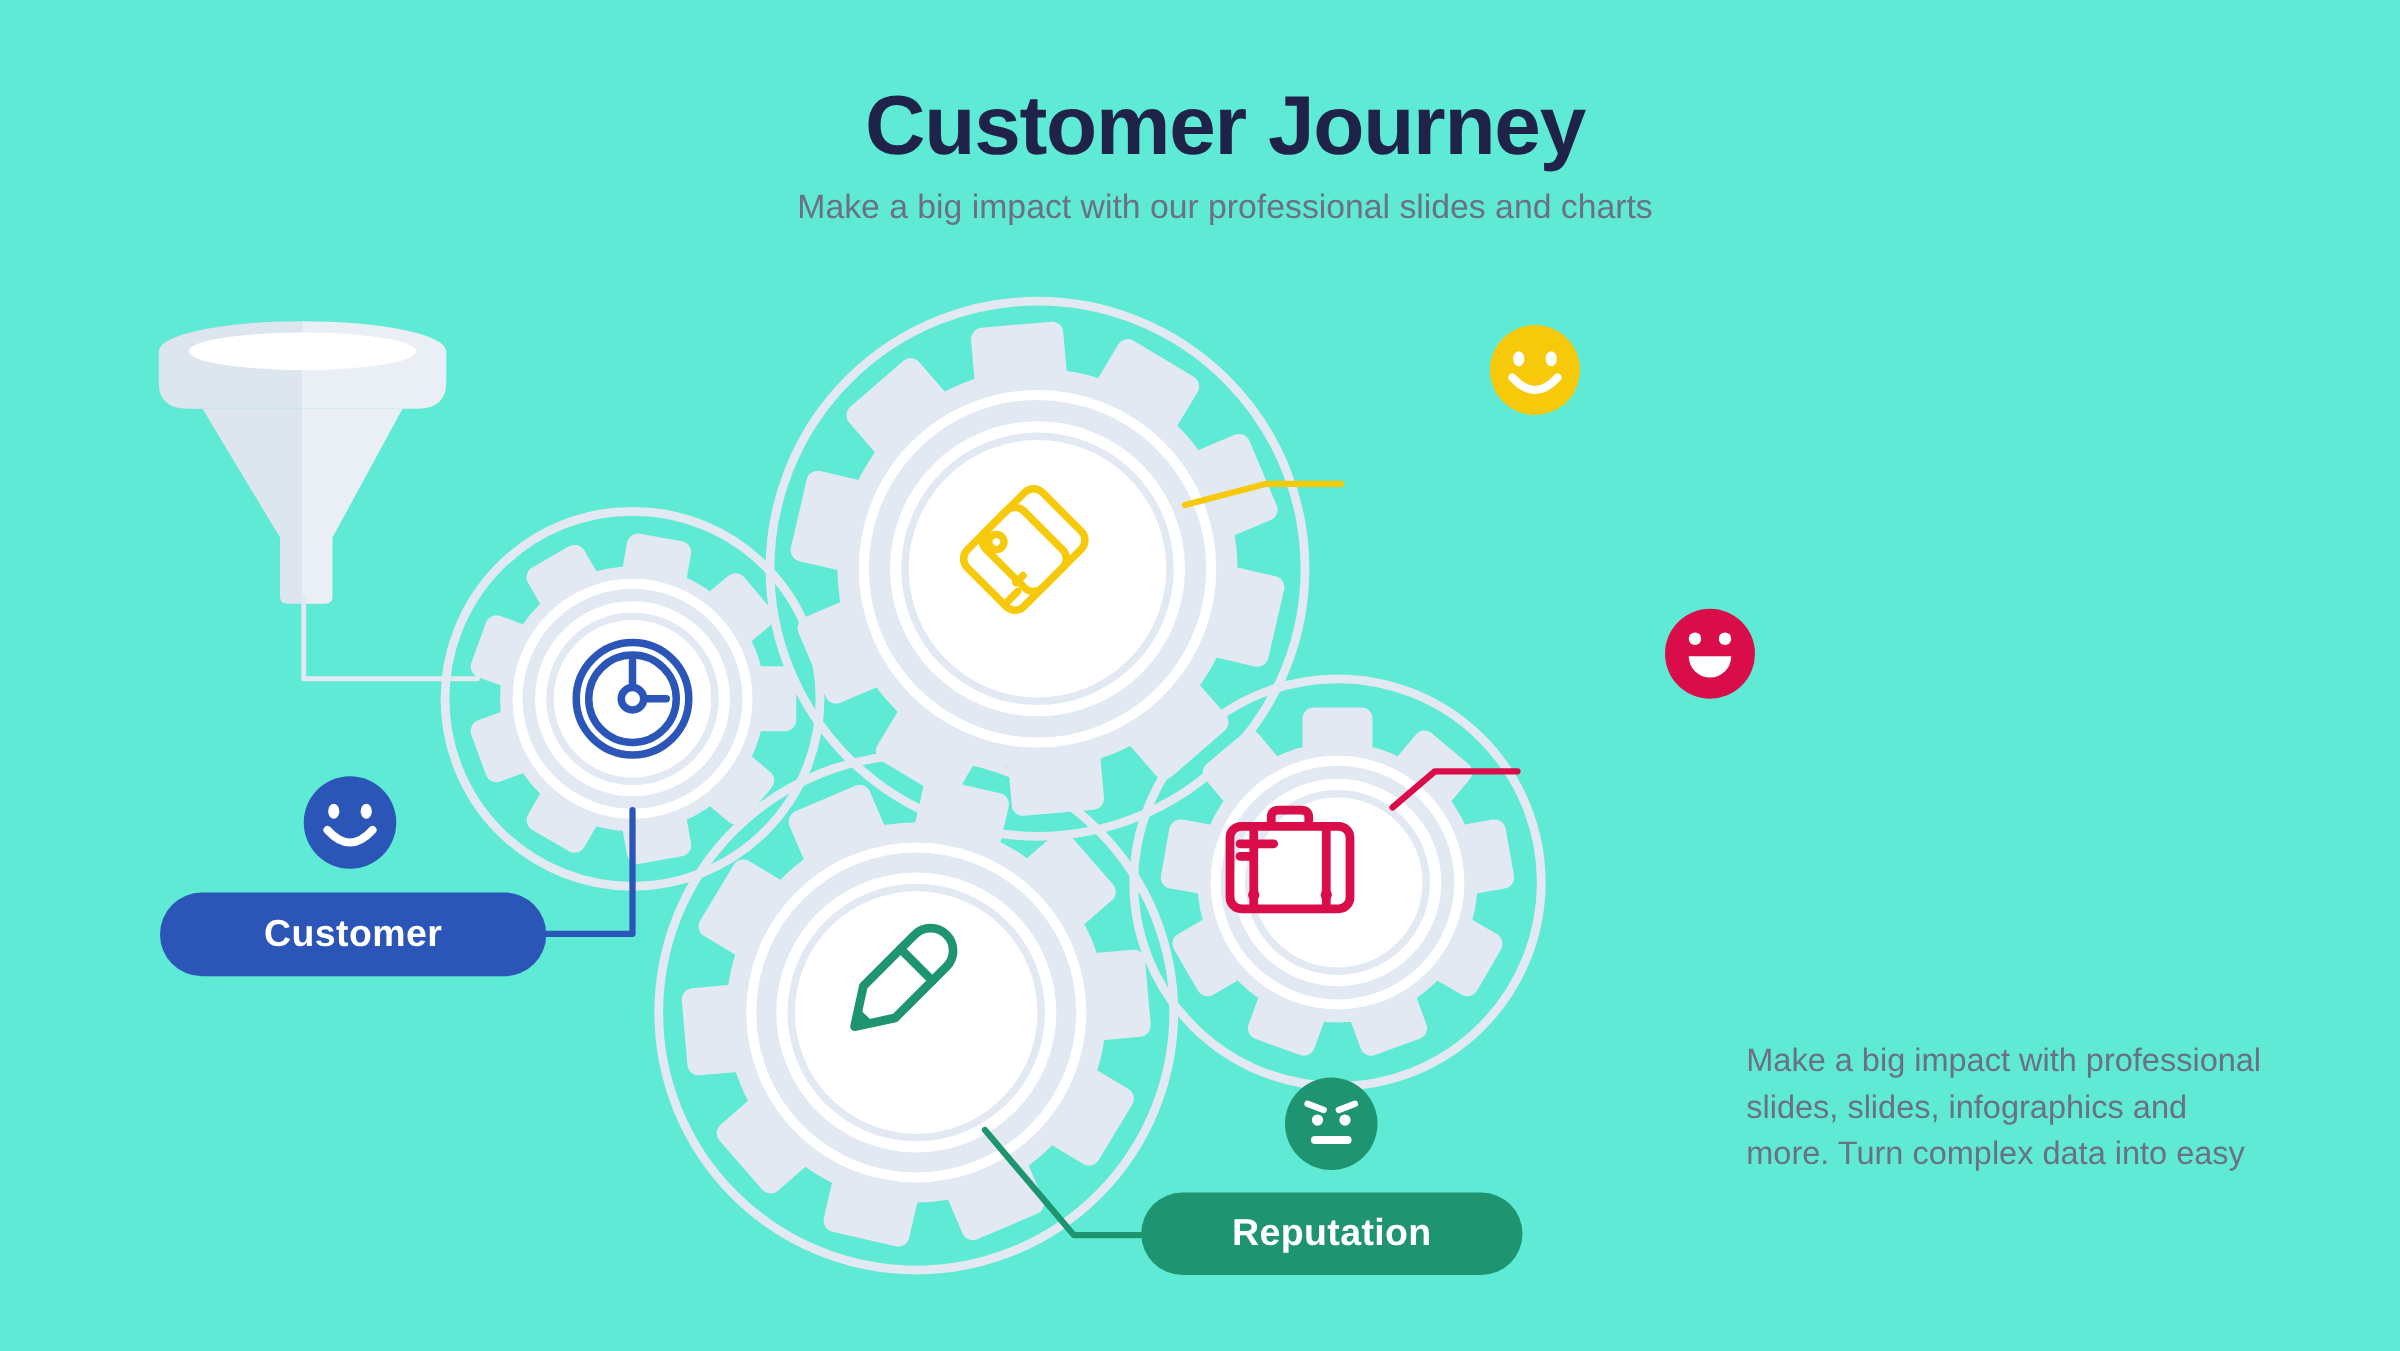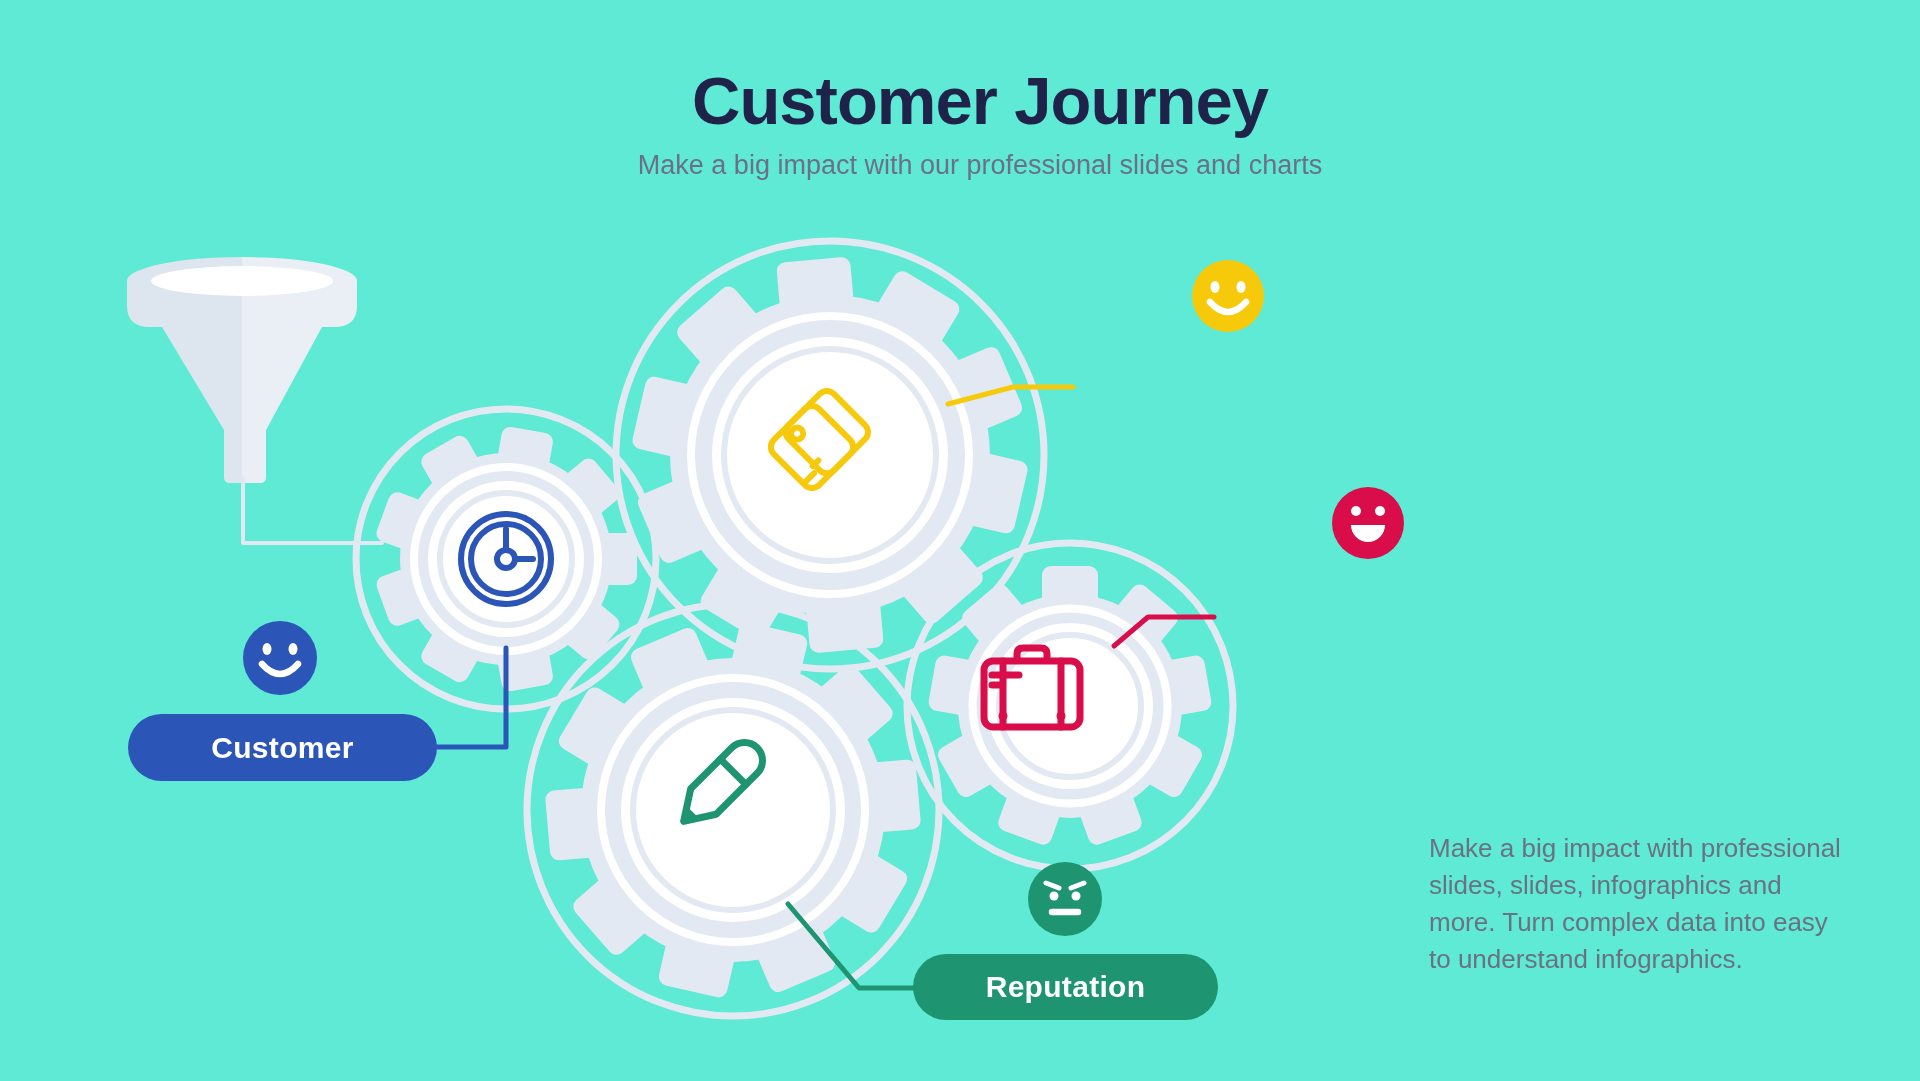--- a/index.html
+++ b/index.html
@@ -12,21 +12,21 @@
   .header .subtitle{margin-top:12px;font-size:27px;color:var(--slate);}
 
   .pill{position:absolute;border-radius:34px;display:flex;align-items:center;justify-content:center;
         color:#fff;font-size:30px;font-weight:700;letter-spacing:.3px;}
   .pill-awareness {left:128px; top:714px; width:309px;height:67px;background:var(--blue);}
   .pill-reputation{left:1073px;top:352px; width:312px;height:66px;background:var(--yellow);}
   .pill-conversion{left:1213px;top:585px; width:307px;height:66px;background:var(--crimson);}
   .pill-findability{left:913px; top:954px; width:305px;height:66px;background:var(--green);}
 
   .desc{position:absolute;left:1397px;top:830px;width:460px;color:var(--body);
-        font-size:26px;line-height:37px;margin-left:32px;}
+        font-size:26px;line-height:37px;}
 
   
   .gear-fill{fill:var(--gear);}
   .gear-stroke{fill:none;stroke:var(--gear);}
   .white-stroke{fill:none;stroke:#fff;}
   .funnel{fill:url(#funnelGrad);}
   .conn{fill:none;stroke-width:5;stroke-linecap:round;stroke-linejoin:round;}
   .conn-light{stroke:var(--gear);stroke-width:4;}
   .conn-blue{stroke:var(--blue);}  .conn-yellow{stroke:var(--yellow);}
   .conn-crimson{stroke:var(--crimson);}  .conn-green{stroke:var(--green);}
@@ -203,15 +203,14 @@
     <div class="subtitle">Make a big impact with our professional slides and charts</div>
   </div>
 
   <div class="pill pill-awareness">Customer</div>
   <div class="pill pill-findability">Reputation</div>
 
   <div class="desc">
     <div>Make a big impact with professional</div>
     <div>slides, slides, infographics and</div>
     <div>more. Turn complex data into easy</div>
-    <div>to understand infographics.</div>
   </div>
 </div>
 
 </body></html>

